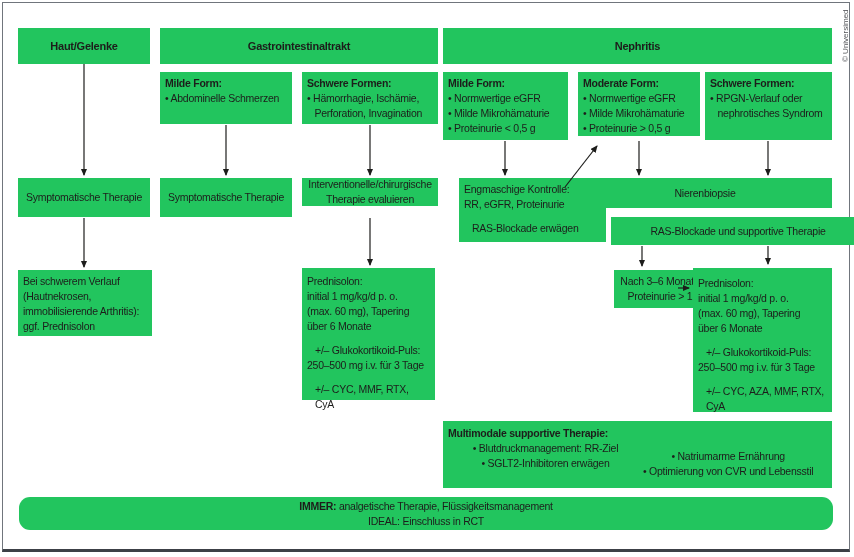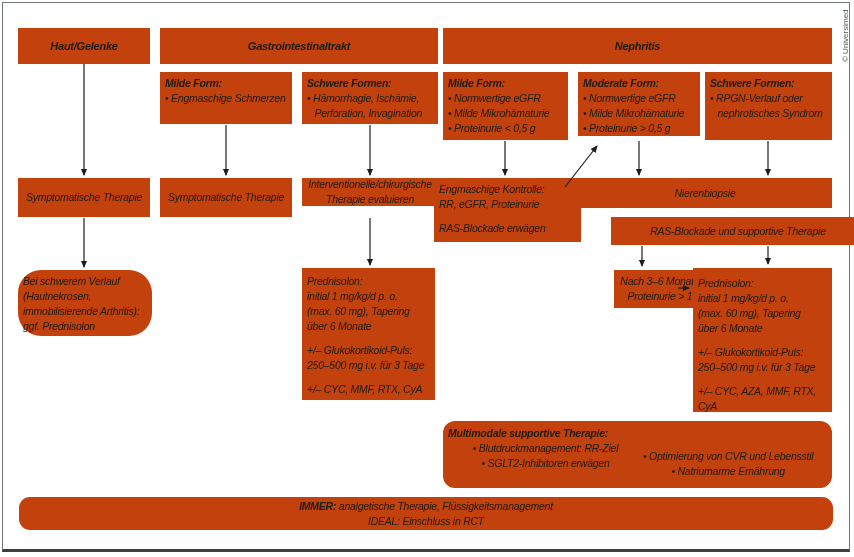--- a/index.html
+++ b/index.html
@@ -7,30 +7,30 @@
     width:854px;height:557px;position:relative;background:#ffffff;
     font-family:"Liberation Sans", sans-serif;color:#1d1d1b;
     font-size:10.5px;line-height:15px;letter-spacing:-0.25px;
   }
   .frame{
     position:absolute;left:2px;top:2px;width:846px;height:546px;
     border:1px solid #70757c;border-bottom:3px solid #3c4046;
     pointer-events:none;
   }
   .bx{
-    position:absolute;background:#c2410c;padding:4px 5px;box-sizing:border-box;font-style:italic;
+    position:absolute;background:#22c55e;padding:4px 5px;box-sizing:border-box;
   }
   .hdr{
     font-weight:bold;font-size:11px;display:flex;align-items:center;justify-content:center;
     text-align:center;padding:0;
   }
   .cen{display:flex;flex-direction:column;align-items:center;justify-content:center;text-align:center;padding:2px 4px;}
   .ttl{font-weight:bold;}
   .cont{padding-left:7.5px;}
-  .gap{margin-top:9px;}
+  .gap{margin-top:9px;margin-left:8px;}
   .cols{display:flex;text-align:center;}
   .colL{width:195px;}
   .colR{padding-top:8px;}
   .arrows{position:absolute;left:0;top:0;pointer-events:none;}
   .copyright{
     position:absolute;left:838px;top:62px;transform-origin:0 0;transform:rotate(-90deg);
     font-size:8px;letter-spacing:0;color:#55565a;white-space:nowrap;
   }
 </style>
 </head>
@@ -43,21 +43,21 @@
   </div>
 <div class="bx hdr" style="left:160px;top:28px;width:278px;height:36px;">
     <span>Gastrointestinaltrakt</span>
   </div>
 <div class="bx hdr" style="left:443px;top:28px;width:389px;height:36px;">
     <span>Nephritis</span>
   </div>
 
 <div class="bx" style="left:160px;top:72px;width:132px;height:52px;">
   <div class="ttl">Milde Form:</div>
-  <div>• Engmaschige Schmerzen</div>
+  <div>• Abdominelle Schmerzen</div>
 </div>
 <div class="bx" style="left:302px;top:72px;width:136px;height:52px;">
   <div class="ttl">Schwere Formen:</div>
   <div>• Hämorrhagie, Ischämie,</div>
   <div class="cont">Perforation, Invagination</div>
 </div>
 <div class="bx" style="left:443px;top:72px;width:125px;height:68px;">
   <div class="ttl">Milde Form:</div>
   <div>• Normwertige eGFR</div>
   <div>• Milde Mikrohämaturie</div>
@@ -78,33 +78,33 @@
 <div class="bx cen" style="left:18px;top:178px;width:132px;height:39px;">
   <div>Symptomatische Therapie</div>
 </div>
 <div class="bx cen" style="left:160px;top:178px;width:132px;height:39px;">
   <div>Symptomatische Therapie</div>
 </div>
 <div class="bx cen" style="left:302px;top:178px;width:136px;height:28px;">
   <div>Interventionelle/chirurgische</div>
   <div>Therapie evaluieren</div>
 </div>
-<div class="bx" style="left:434px;top:178px;width:147px;height:64px;">
+<div class="bx" style="left:459px;top:178px;width:147px;height:64px;">
   <div>Engmaschige Kontrolle:</div>
   <div>RR, eGFR, Proteinurie</div>
   <div class="gap">RAS-Blockade erwägen</div>
 </div>
 <div class="bx cen" style="left:578px;top:178px;width:254px;height:30px;">
   <div>Nierenbiopsie</div>
 </div>
 <div class="bx cen" style="left:578px;top:217px;width:254px;height:28px;margin-left:33px;">
   <div>RAS-Blockade und supportive Therapie</div>
 </div>
 
-<div class="bx" style="left:18px;top:270px;width:134px;height:66px;border-radius:23px;">
+<div class="bx" style="left:18px;top:270px;width:134px;height:66px;">
   <div>Bei schwerem Verlauf</div>
   <div>(Hautnekrosen,</div>
   <div>immobilisierende Arthritis):</div>
   <div>ggf. Prednisolon</div>
 </div>
 <div class="bx" style="left:302px;top:268px;width:133px;height:132px;padding-top:6px;">
   <div>Prednisolon:</div>
   <div>initial 1 mg/kg/d p. o.</div>
   <div>(max. 60 mg), Tapering</div>
   <div>über 6 Monate</div>
@@ -119,30 +119,30 @@
 <div class="bx" style="left:693px;top:268px;width:139px;height:144px;padding-top:8px;">
   <div>Prednisolon:</div>
   <div>initial 1 mg/kg/d p. o.</div>
   <div>(max. 60 mg), Tapering</div>
   <div>über 6 Monate</div>
   <div class="gap">+/– Glukokortikoid-Puls:</div>
   <div>250–500 mg i.v. für 3 Tage</div>
   <div class="gap">+/– CYC, AZA, MMF, RTX, CyA</div>
 </div>
 
-<div class="bx" style="left:443px;top:421px;width:389px;height:67px;padding-top:5px;border-radius:12px;">
+<div class="bx" style="left:443px;top:421px;width:389px;height:67px;padding-top:5px;">
   <div class="ttl">Multimodale supportive Therapie:</div>
   <div class="cols">
     <div class="colL">
       <div>• Blutdruckmanagement: RR-Ziel</div>
       <div>• SGLT2-Inhibitoren erwägen</div>
     </div>
     <div class="colR">
+      <div>• Natriumarme Ernährung</div>
       <div>• Optimierung von CVR und Lebensstil</div>
-      <div>• Natriumarme Ernährung</div>
     </div>
   </div>
 </div>
 <div class="bx cen" style="left:19px;top:497px;width:814px;height:33px;border-radius:11px;">
   <div><span class="ttl">IMMER:</span><span> analgetische Therapie, Flüssigkeitsmanagement</span></div>
   <div>IDEAL: Einschluss in RCT</div>
 </div>
 
 <svg class="arrows" width="854" height="557">
   <defs>

